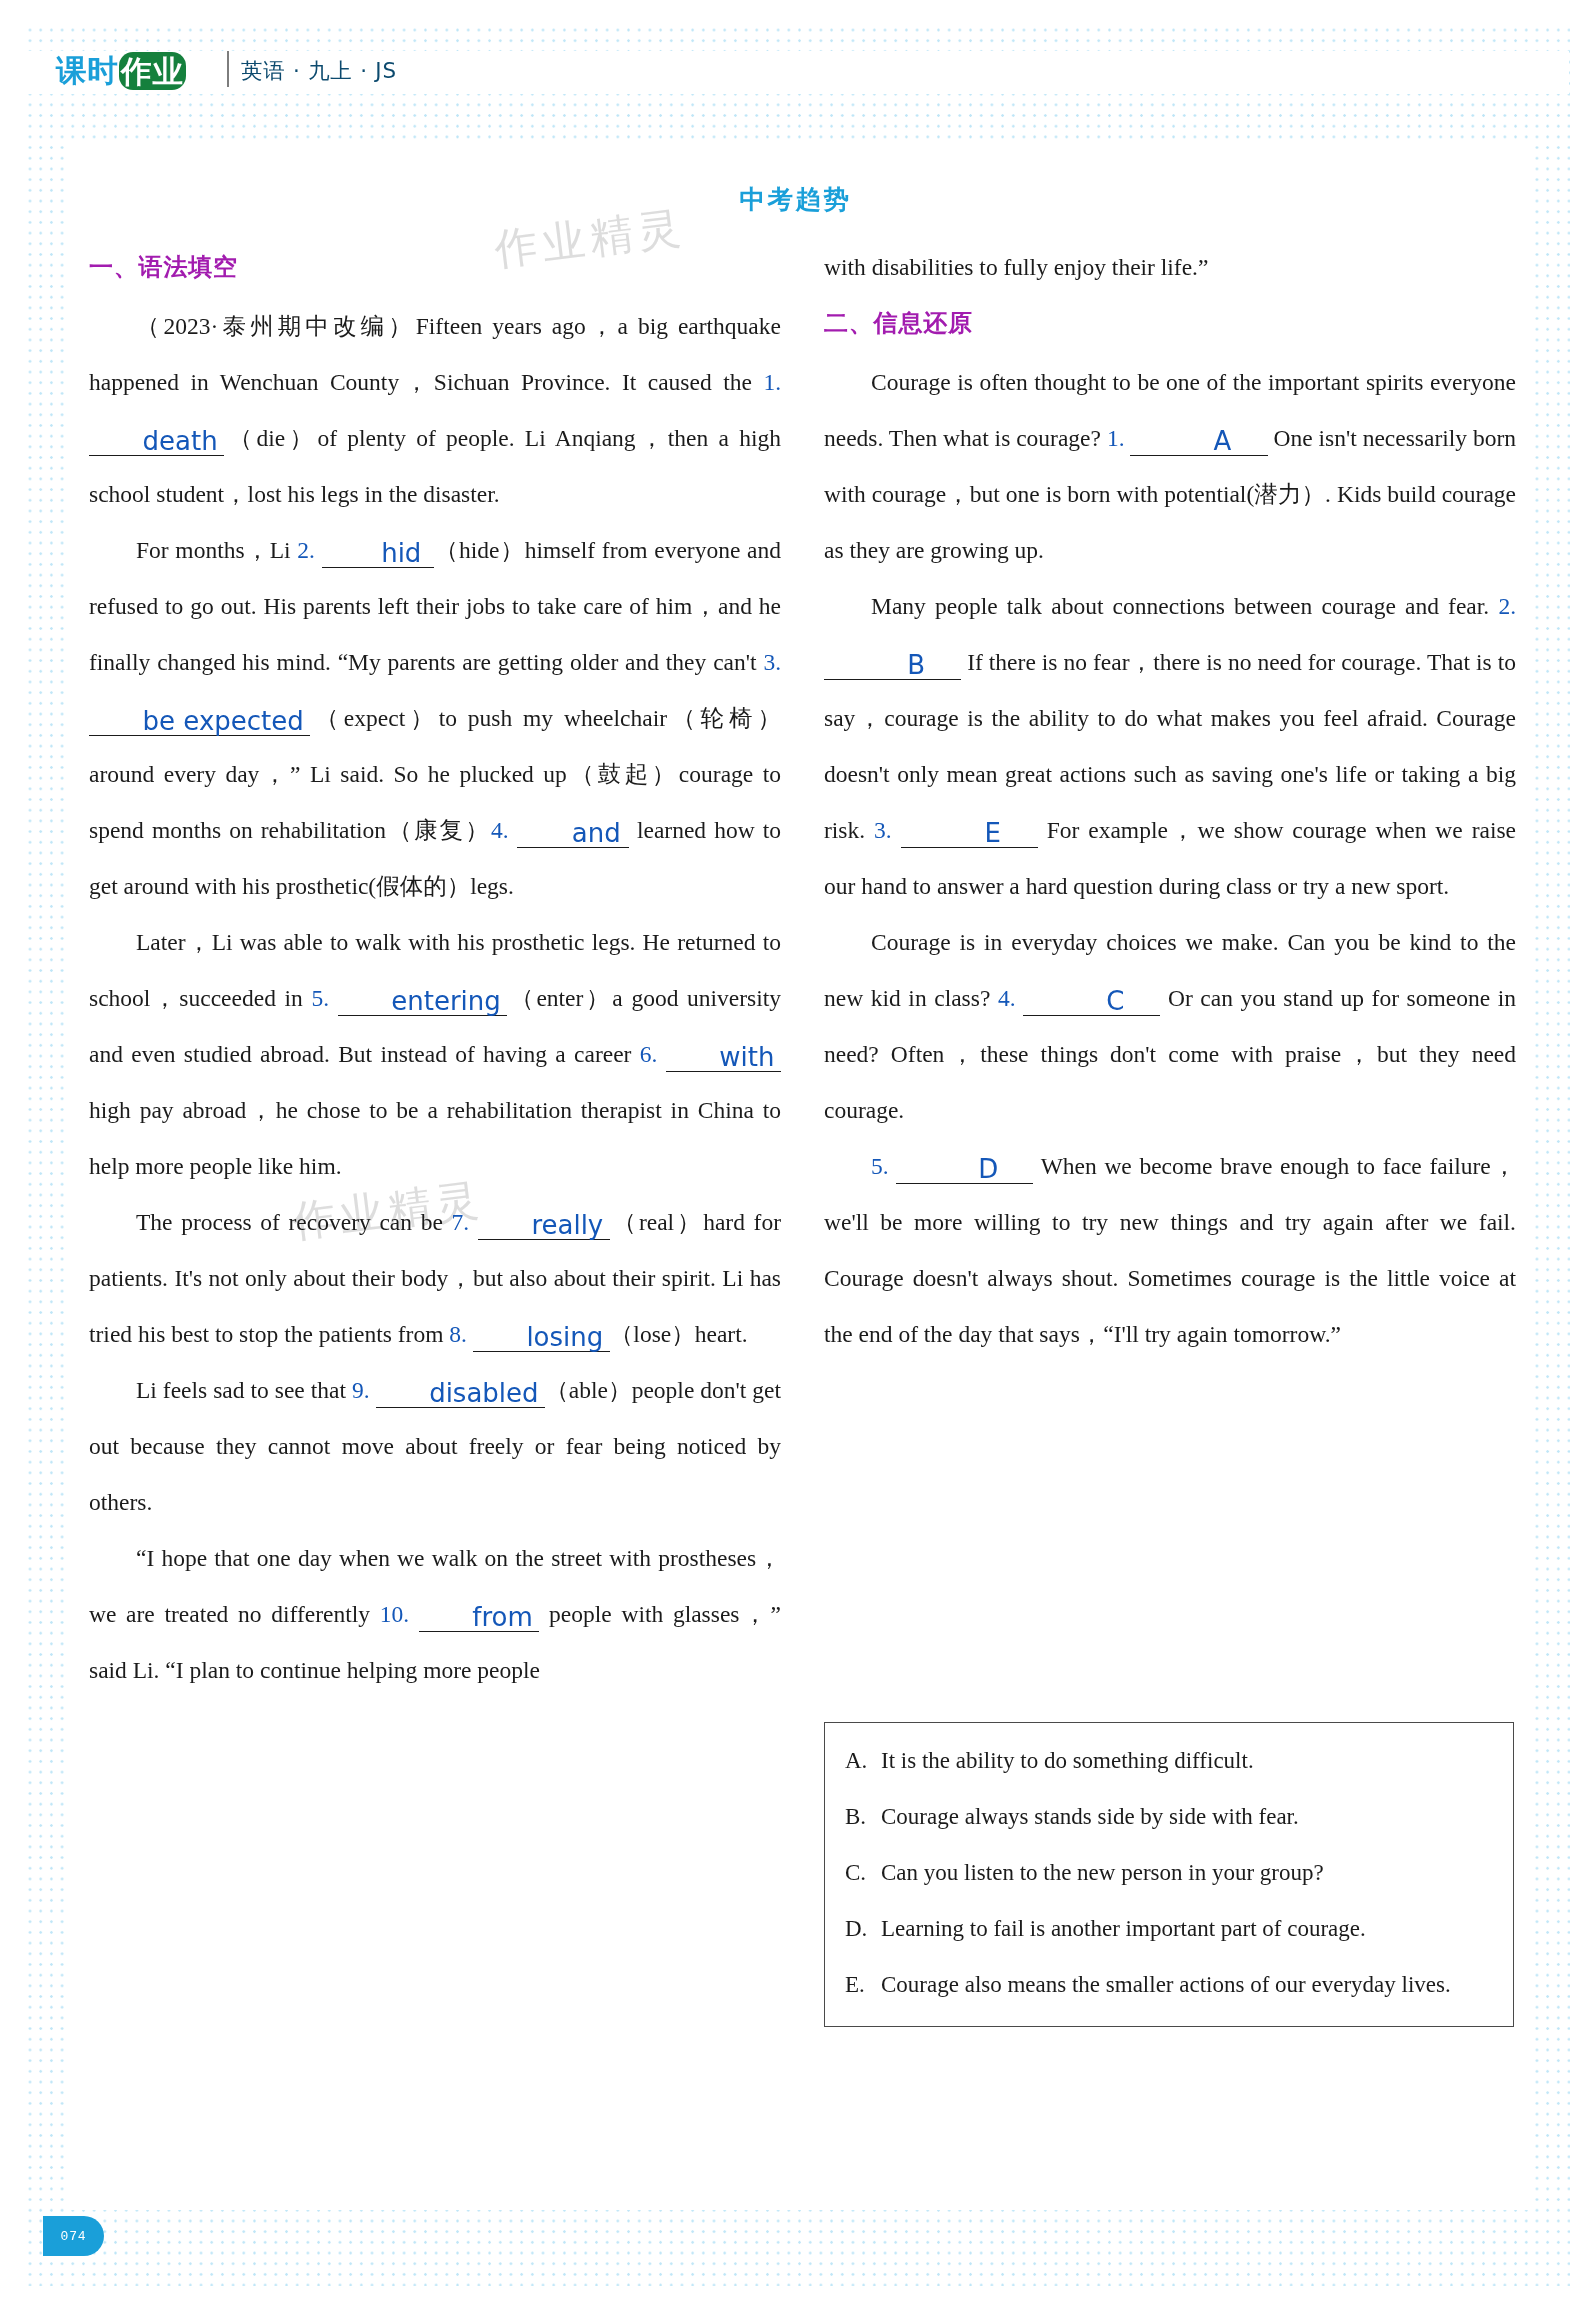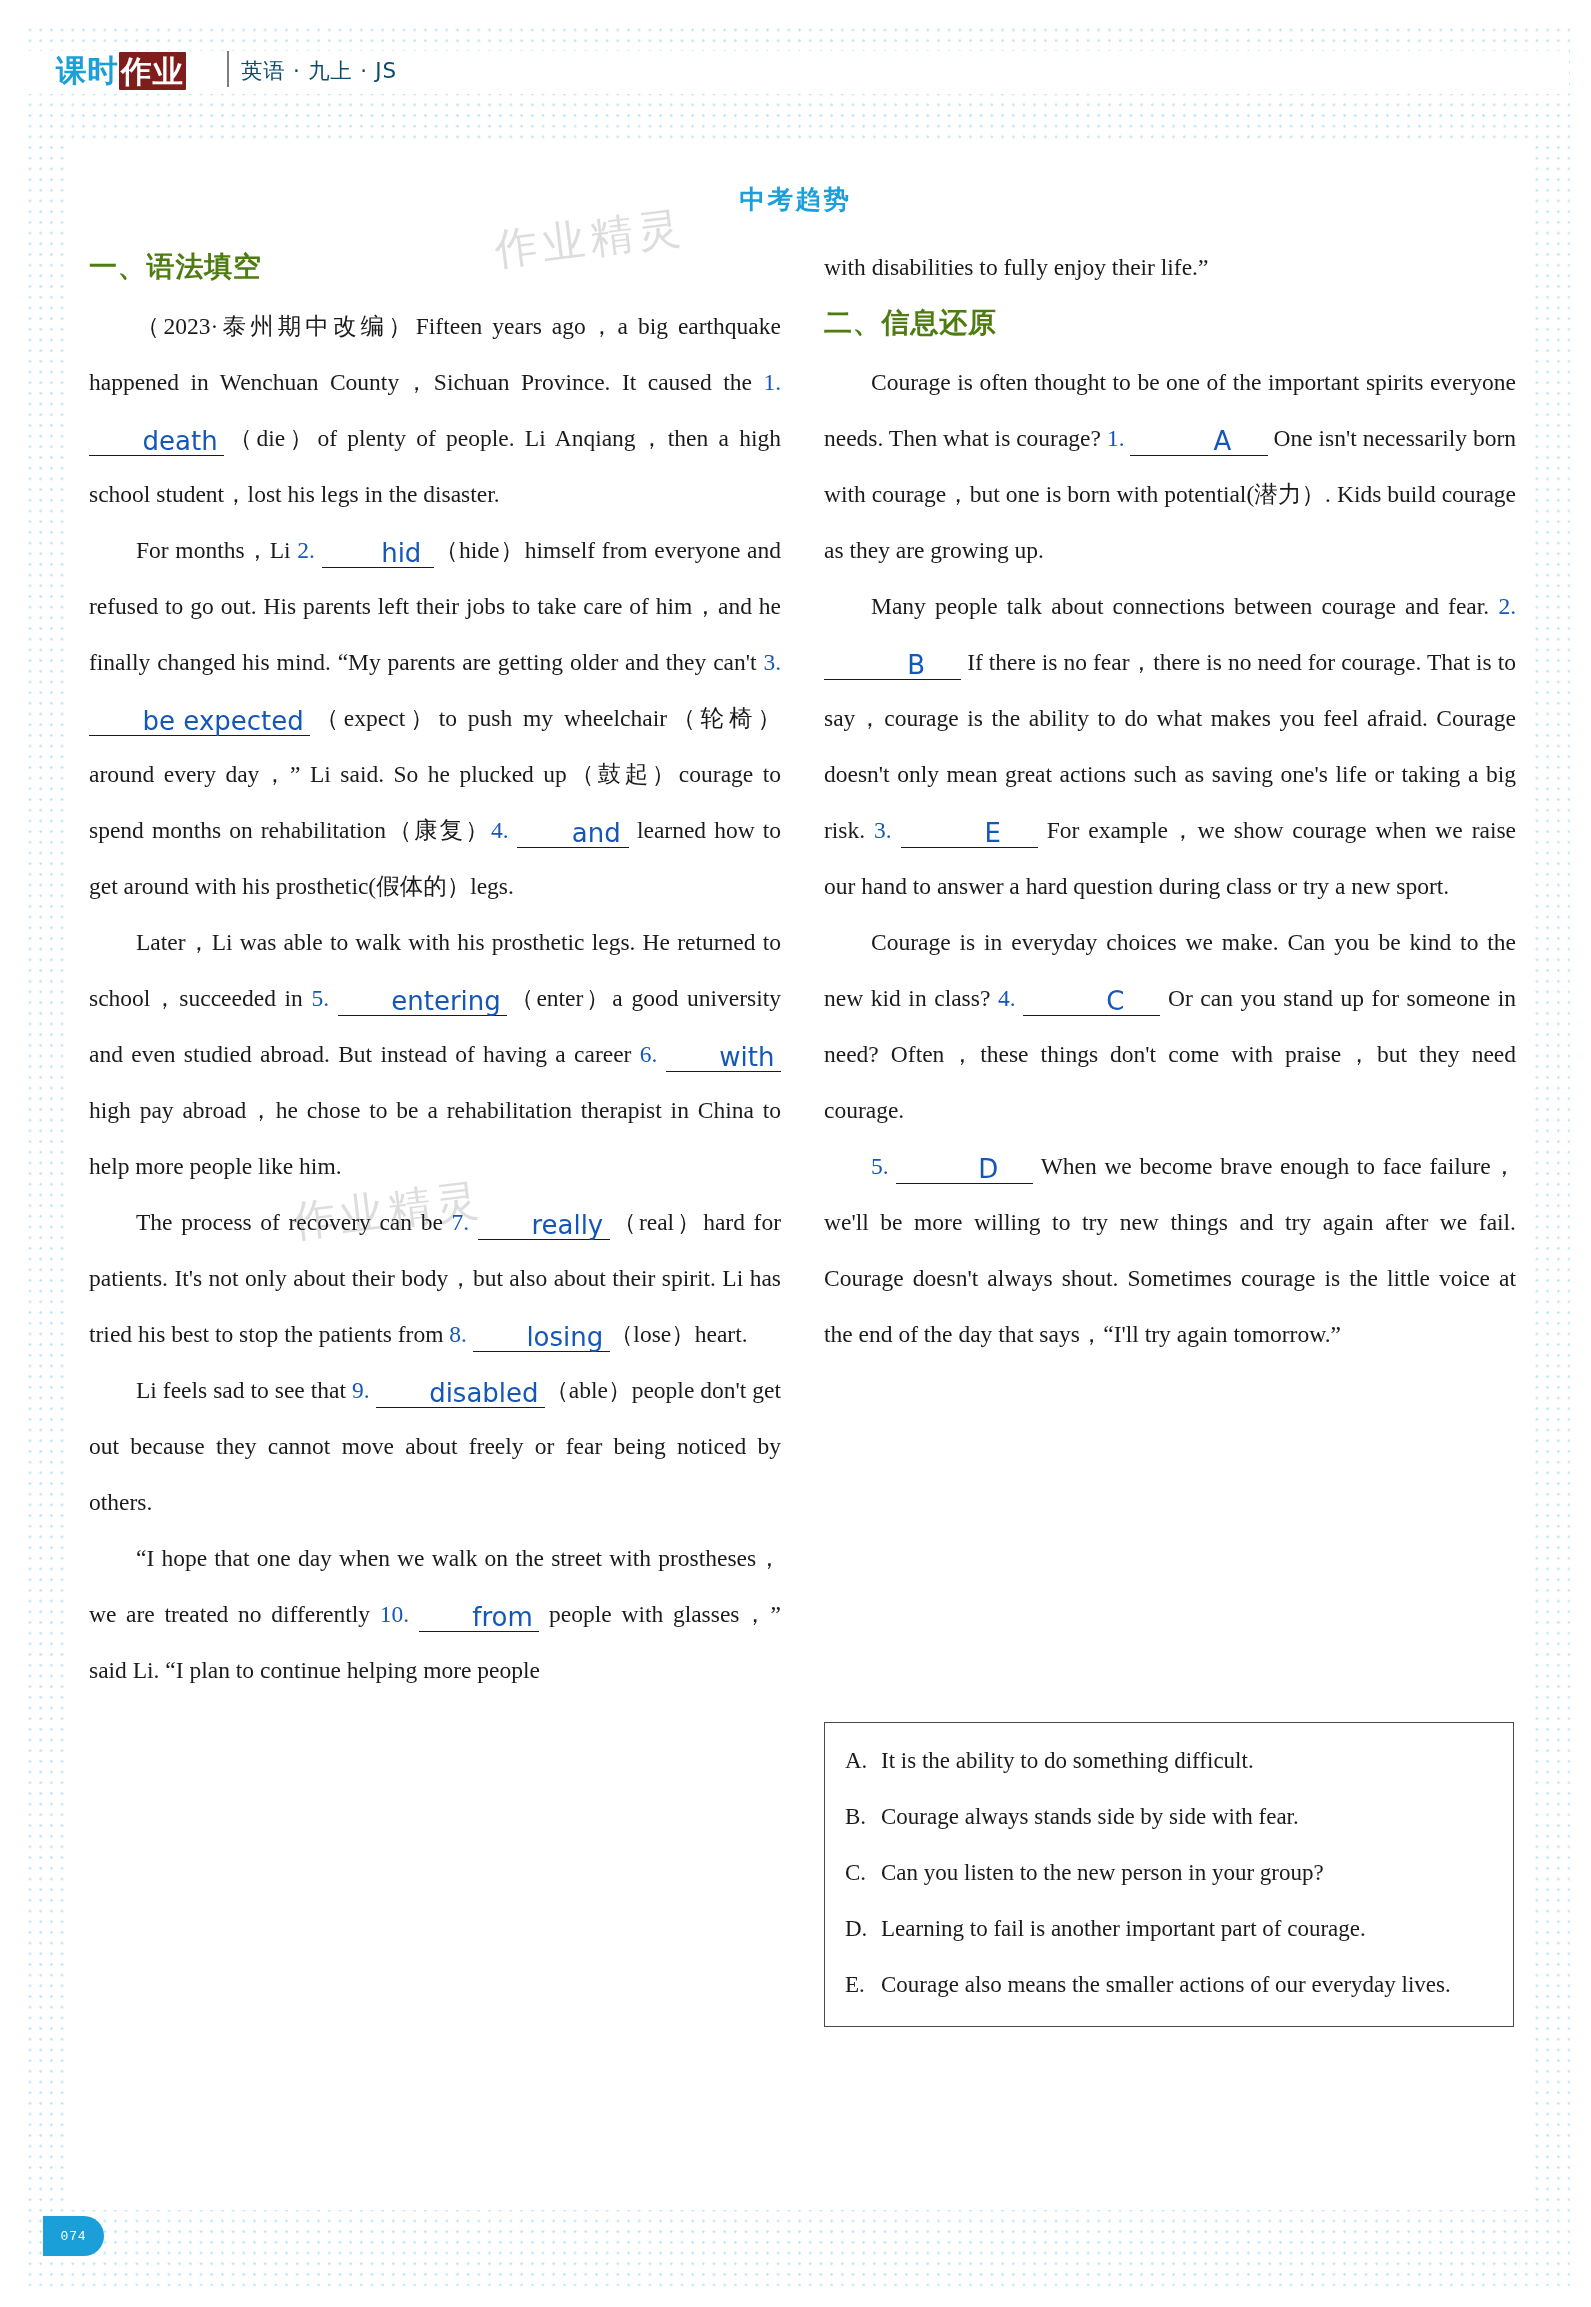--- a/index.html
+++ b/index.html
@@ -86,24 +86,24 @@
   .logo-main {
     font-family: "DejaVu Sans", sans-serif;
     font-weight: bold;
     font-size: 30.5px;
     color: #1a9fd9;
     letter-spacing: 0.8px;
     line-height: 1;
     position: relative;
   }
   .logo-main .hl {
-    background: #7f1d1d;
+    background: #15803d;
     color: #ffffff;
     padding: 1.6px 2.5px;
-    border-radius: 1px;
+    border-radius: 14px;
   }
   .header-sep {
     position: absolute;
     left: 227px;
     top: 51px;
     width: 1.6px;
     height: 36px;
     background: #7d7d7d;
   }
   .header-sub {
@@ -145,22 +145,22 @@
     margin: 0;
     text-indent: 2em;
     text-align: justify;
     text-justify: inter-ideograph;
   }
   p.para.noindent { text-indent: 0; }
 
   .heading {
     font-family: "DejaVu Sans", sans-serif;
     font-weight: bold;
-    font-size: 28px;
-    color: #4d7c0f;
+    font-size: 24px;
+    color: #a21caf;
     letter-spacing: 0.8px;
     margin: 0 0 3.3px 0;
   }
 
   
   .num {
     color: #1457b8;
     font-family: "Liberation Serif", serif;
   }
   .ans {

